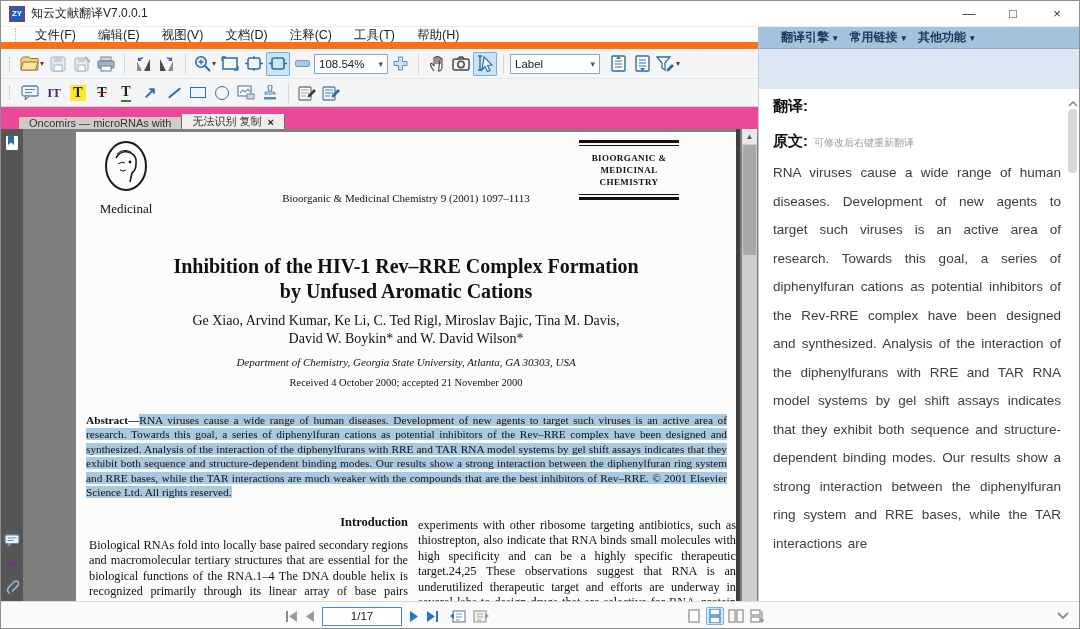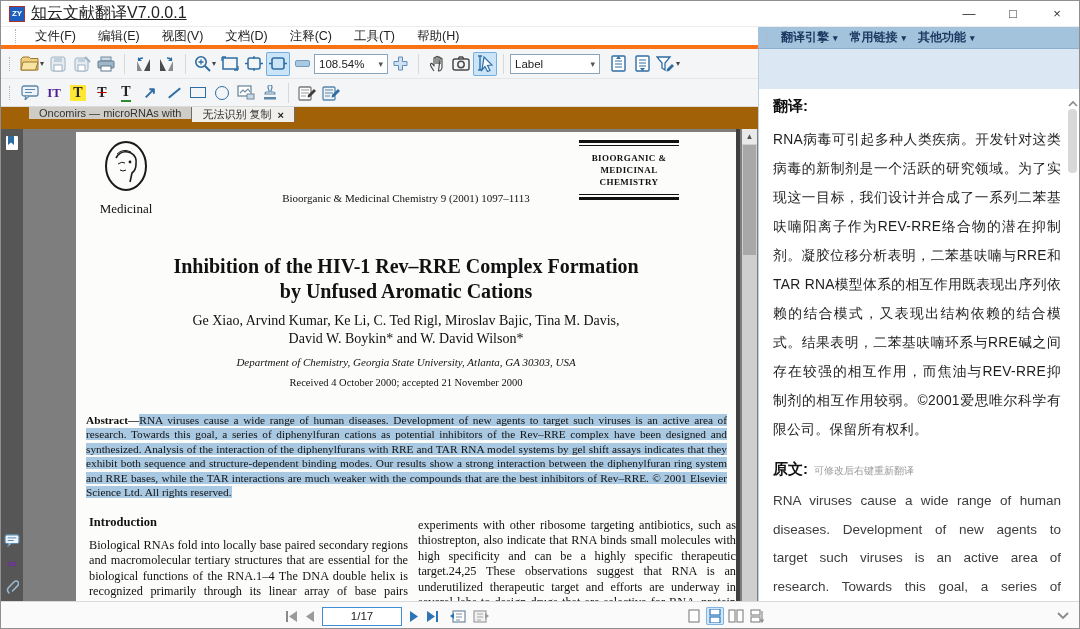--- a/index.html
+++ b/index.html
@@ -2,26 +2,26 @@
 <html><head>
 <meta charset="utf-8">
 <style>
   * { margin:0; padding:0; box-sizing:border-box; }
   body { background:#c9c9c9; font-family:"Liberation Sans", sans-serif; -webkit-font-smoothing:antialiased; }
   .window { position:relative; width:1080px; height:629px; background:#ffffff; border:1px solid #8f8f8f; overflow:hidden; margin:0 auto; }
 
   
   .titlebar { position:absolute; top:0; left:0; width:100%; height:26px; background:#ffffff; display:flex; align-items:center; border-bottom:1px solid #ececec; }
   .app-logo { width:16px; height:16px; margin:0 6px 0 8px; background:#1d5fbf; color:#fff; font-size:8px; font-weight:bold; display:flex; align-items:center; justify-content:center; border:1px solid #b03030; }
-  .app-title { font-size:16px; color:#222;text-decoration:underline; }
+  .app-title { font-size:12px; color:#222; }
   .win-controls { margin-left:auto; display:flex; height:100%; }
   .win-btn { width:44px; height:100%; display:flex; align-items:center; justify-content:center; font-size:13px; color:#333; }
 
   
-  .menubar { position:absolute; top:26px; left:0; width:757px; height:22px; background:#fff; display:flex; align-items:center; padding-left:14px; border-bottom:4px solid #f97316; }
+  .menubar { position:absolute; top:26px; left:0; width:757px; height:22px; background:#fff; display:flex; align-items:center; padding-left:14px; border-bottom:7px solid #f97316; }
   .menu-item { font-size:12.5px; color:#222; padding:0 11px; line-height:22px; }
   .grip { width:5px; height:14px; border-left:1px dotted #aab6c2; margin-right:4px; }
 
   
   .panelbar { position:absolute; top:26px; left:757px; width:323px; height:22px; background:#a3c2dc; display:flex; align-items:center; padding-left:8px; border-bottom:1px solid #8fb0cd; }
   .panelbar-item { font-size:12px; font-weight:bold; color:#17375e; padding:0 6px; display:flex; align-items:center; gap:4px; }
   .panelbar-item .caret { font-size:9px; color:#17375e; }
 
   
   .toolbar1 { position:absolute; top:48px; left:0; width:757px; height:30px; background:#f4f5f6; display:flex; align-items:center; padding-left:8px; border-bottom:1px solid #e6e6e6; }
@@ -40,21 +40,21 @@
   .ann-hl { background:#ffe733; padding:0 3px; }
   .ann-strike { text-decoration:line-through; text-decoration-color:#c00000; }
   .ann-under { border-bottom:2px solid #2e8b2e; }
   .ann-it { font-family:"Liberation Serif", serif; font-size:13px; font-weight:bold; color:#4c1d95; }
   .shape-line { width:15px; height:2px; background:#2e6da4; transform:rotate(-40deg); }
   .shape-rect { width:16px; height:11px; border:1.5px solid #2e6da4; }
   .shape-circle { width:14px; height:14px; border:1.5px solid #2e6da4; border-radius:50%; }
   .minus-chip { width:15px; height:7px; background:#aac8e0; border:1px solid #6f9cc0; border-radius:2px; }
 
   
-  .tabbar { position:absolute; top:106px; left:0; width:757px; height:22px; background:#a16207; display:flex; align-items:flex-start; padding-left:28px; }
+  .tabbar { position:absolute; top:106px; left:0; width:757px; height:22px; background:#ec4899; display:flex; align-items:flex-end; padding-left:18px; }
   .tab { display:flex; align-items:center; gap:6px; padding:0 10px; font-size:11px; color:#333; border-right:1px solid #6d6d6d; }
   .tab.inactive { background:#cfccc6; }
   .tab.active { background:#f1efec; }
   .tab-close { font-size:11px; font-weight:bold; color:#222; }
 
   
   .main { position:absolute; top:128px; left:0; width:757px; height:472px; background:#7e7e7e; overflow:hidden; }
   .side-rail { position:absolute; left:0; top:0; width:22px; height:100%; background:#565656; }
   .rail-top { position:absolute; top:6px; left:0; width:22px; display:flex; flex-direction:column; align-items:center; gap:10px; }
   .rail-bottom { position:absolute; bottom:6px; left:0; width:22px; display:flex; flex-direction:column; align-items:center; gap:9px; }
@@ -76,21 +76,21 @@
   .masthead .rule-thick { height:3px; background:#111; margin-bottom:2px; }
   .masthead .rule-thin { height:1px; background:#111; }
   .masthead-text { font-size:9px; font-weight:bold; letter-spacing:0.4px; line-height:12px; padding:6px 0; }
   .paper-title { top:122px; left:0; width:100%; text-align:center; font-size:20px; font-weight:bold; line-height:25px; }
   .authors { top:180px; left:0; width:100%; text-align:center; font-size:14px; line-height:18px; }
   .affil { top:224px; left:0; width:100%; text-align:center; font-style:italic; font-size:11px; }
   .received { top:245px; left:0; width:100%; text-align:center; font-size:10.5px; }
   .abstract { top:281px; left:10px; width:641px; font-size:11.3px; line-height:14.4px; text-align:justify; }
   .abstract b { font-weight:bold; }
   .hl-sel { background:#a9c9e3; }
-  .intro-head { top:383px; left:13px; width:319px; text-align:left; font-weight:bold; font-size:12.5px; }
+  .intro-head { top:383px; left:13px; width:319px; text-align:right; font-weight:bold; font-size:12.5px; }
   .col1 { top:406px; left:13px; width:319px; font-size:12.3px; line-height:15.4px; text-align:justify; }
   .col2 { top:386px; left:342px; width:318px; font-size:12.3px; line-height:15.4px; text-align:justify; }
 
   
   .panel { position:absolute; top:48px; left:757px; width:323px; height:552px; background:#ffffff; border-left:1px solid #bcd0e0; }
   .panel-topstrip { height:40px; background:#dbe7f3; }
   .panel-body { position:relative; padding:8px 20px 0 14px; }
   .panel-h { font-size:15px; font-weight:bold; color:#111; }
   .zh-text { margin-top:9px; font-size:13.8px; line-height:29px; text-align:justify; color:#1d1d1d; letter-spacing:0.3px; }
   .src-row { margin-top:16px; display:flex; align-items:baseline; gap:6px; }
@@ -421,21 +421,20 @@
     <div class="doc-scroll">
       <div class="arrow">▲</div>
       <div class="thumb"></div>
     </div>
   </div>
 
   <div class="panel">
     <div class="panel-topstrip"></div>
     <div class="panel-body">
       <div class="panel-h">翻译:</div>
-      <div class="zh-text">RNA病毒可引起多种人类疾病。开发针对这类病毒的新制剂是一个活跃的研究领域。为了实现这一目标，我们设计并合成了一系列二苯基呋喃阳离子作为REV-RRE络合物的潜在抑制剂。凝胶位移分析表明，二苯基呋喃与RRE和TAR RNA模型体系的相互作用既表现出序列依赖的结合模式，又表现出结构依赖的结合模式。结果表明，二苯基呋喃环系与RRE碱之间存在较强的相互作用，而焦油与REV-RRE抑制剂的相互作用较弱。©2001爱思唯尔科学有限公司。保留所有权利。</div>
       <div class="src-row">
         <span class="panel-h">原文:</span>
         <span class="src-hint">可修改后右键重新翻译</span>
       </div>
       <div class="en-text">RNA viruses cause a wide range of human diseases. Development of new agents to target such viruses is an active area of research. Towards this goal, a series of diphenylfuran cations as potential inhibitors of the Rev-RRE complex have been designed and synthesized. Analysis of the interaction of the diphenylfurans with RRE and TAR RNA model systems by gel shift assays indicates that they exhibit both sequence and structure-dependent binding modes. Our results show a strong interaction between the diphenylfuran ring system and RRE bases, while the TAR interactions are</div>
     </div>
     <div class="panel-scroll">
       <svg width="10" height="7" viewBox="0 0 10 7" style="margin-left:2px">
           <path d="M1 6l4-4 4 4" fill="none" stroke="#8a8a8a" stroke-width="1.6"></path>
         </svg>

